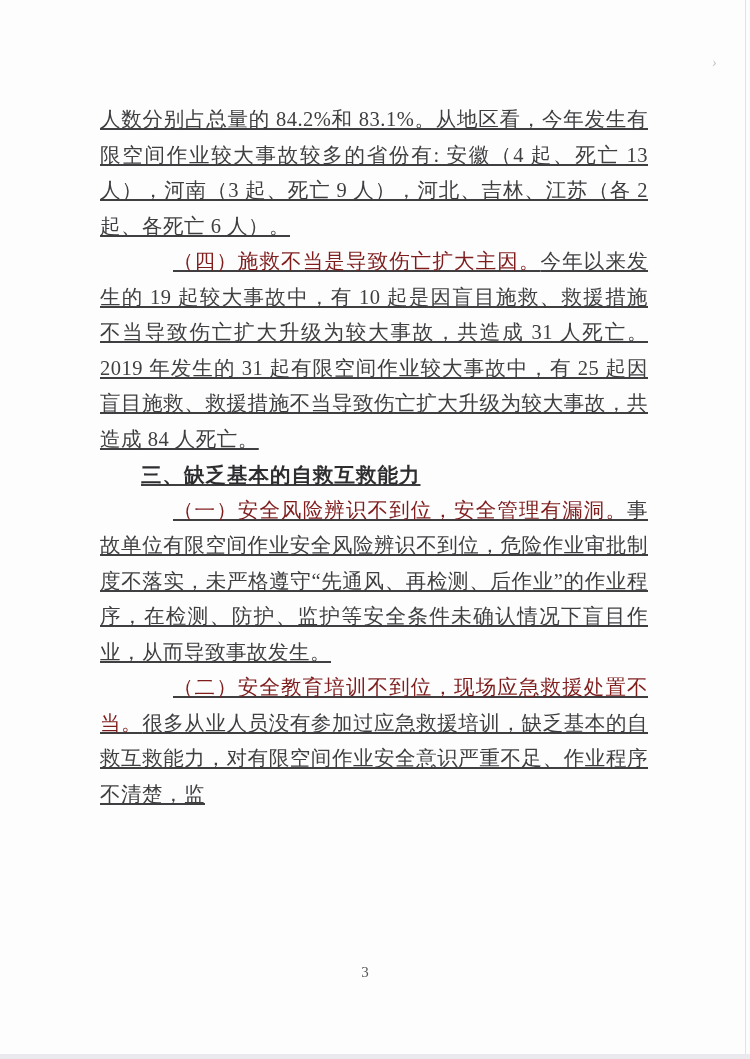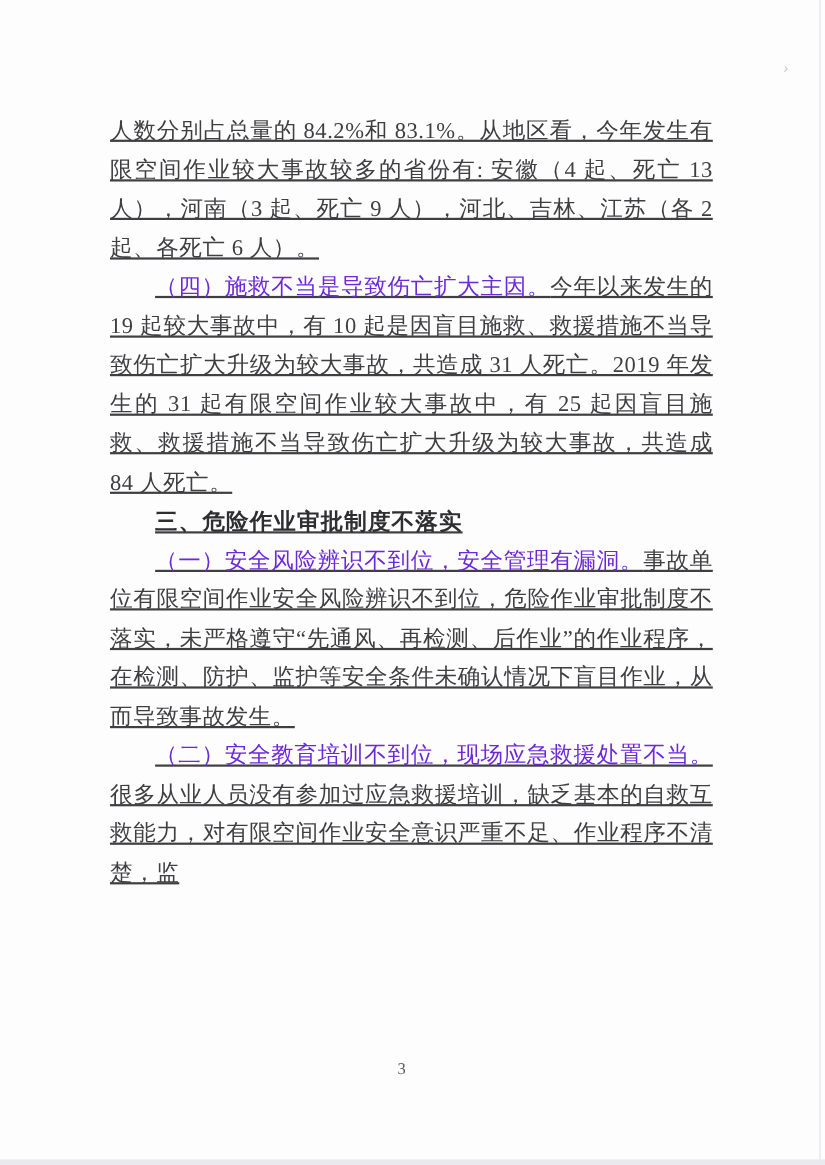--- a/index.html
+++ b/index.html
@@ -58,21 +58,22 @@
   .para {
     margin: 0;
     padding: 0;
     text-indent: 2em;
   }
   .para.no-indent {
     text-indent: 0;
   }
   .lead {
     
-    color: #6d28d9;
+    color: #7f1d1d;
+    margin-left: 32px;
   }
   .heading {
     margin: 0;
     padding: 0;
     text-indent: 2em;
     font-size: 20.5px;
     line-height: 35.5px;
     font-weight: 700;
     color: #2e2e30;
     font-family: "Liberation Sans", "DejaVu Sans", sans-serif;
@@ -95,21 +96,21 @@
 <div class="scan-page">
 
   <span class="corner-mark">›</span>
 
   <div class="text-block">
 
     <p class="para no-indent">人数分别占总量的 84.2%和 83.1%。从地区看，今年发生有限空间作业较大事故较多的省份有: 安徽（4 起、死亡 13 人），河南（3 起、死亡 9 人），河北、吉林、江苏（各 2 起、各死亡 6 人）。</p>
 
     <p class="para"><span class="lead">（四）施救不当是导致伤亡扩大主因。</span><span>今年以来发生的 19 起较大事故中，有 10 起是因盲目施救、救援措施不当导致伤亡扩大升级为较大事故，共造成 31 人死亡。2019 年发生的 31 起有限空间作业较大事故中，有 25 起因盲目施救、救援措施不当导致伤亡扩大升级为较大事故，共造成 84 人死亡。</span></p>
 
-    <h2 class="heading">三、危险作业审批制度不落实</h2>
+    <h2 class="heading">三、缺乏基本的自救互救能力</h2>
 
     <p class="para"><span class="lead">（一）安全风险辨识不到位，安全管理有漏洞。</span><span>事故单位有限空间作业安全风险辨识不到位，危险作业审批制度不落实，未严格遵守“先通风、再检测、后作业”的作业程序，在检测、防护、监护等安全条件未确认情况下盲目作业，从而导致事故发生。</span></p>
 
 
     <p class="para"><span class="lead">（二）安全教育培训不到位，现场应急救援处置不当。</span><span>很多从业人员没有参加过应急救援培训，缺乏基本的自救互救能力，对有限空间作业安全意识严重不足、作业程序不清楚，监</span></p>
 
   </div>
 
   <div class="page-number">3</div>
 

